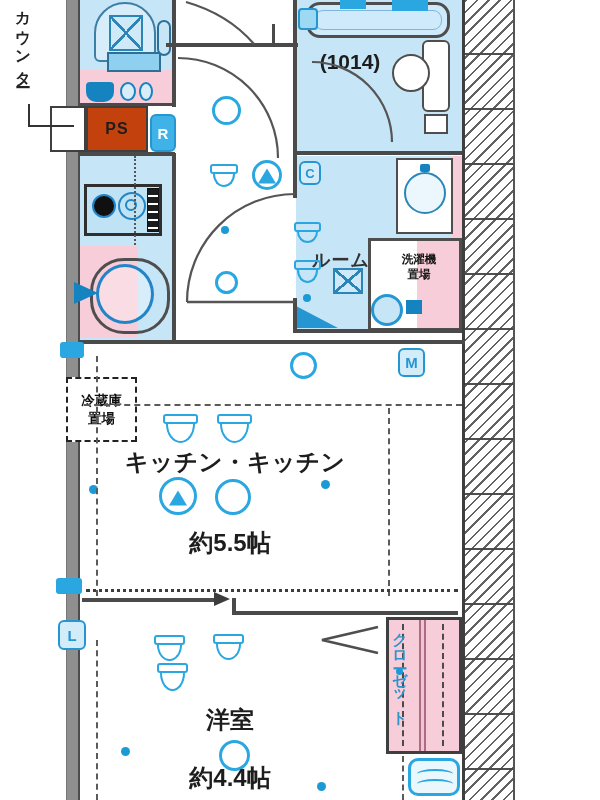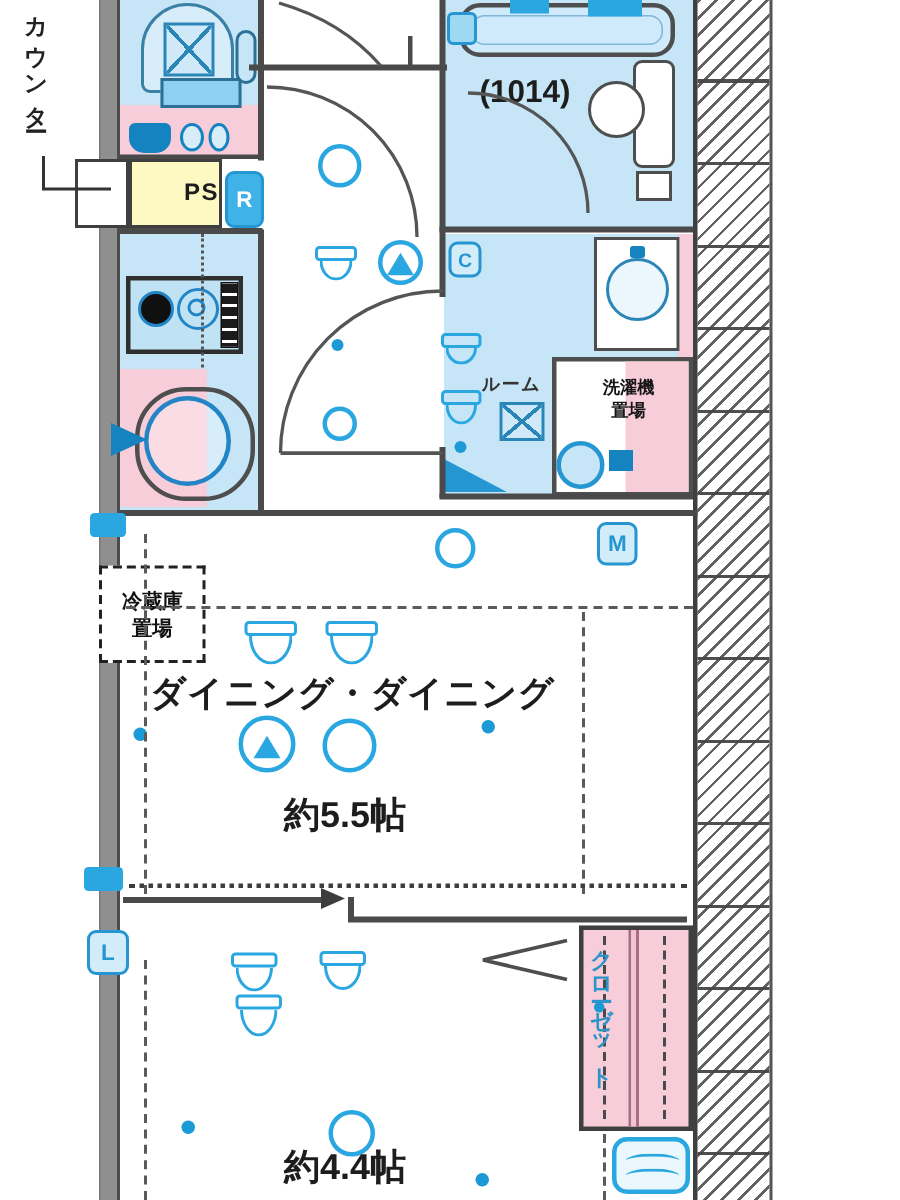--- a/index.html
+++ b/index.html
@@ -50,21 +50,21 @@
   <div class="abs pink" style="left:80px;top:70px;width:93px;height:35px;"></div>
   <div class="abs" style="left:94px;top:2px;width:62px;height:60px;border:2.5px solid #3c7fa6;border-radius:31px 31px 6px 6px;background:#d8edfa;"></div>
   <div class="abs crossbox" style="left:109px;top:15px;width:34px;height:36px;"></div>
   <div class="abs" style="left:107px;top:52px;width:54px;height:20px;background:#8fd0f0;border:2.5px solid #2d6f95;"></div>
   <div class="abs" style="left:157px;top:20px;width:14px;height:36px;background:#c6e6f7;border:2.5px solid #2d6f95;border-radius:8px;"></div>
   <div class="abs" style="left:86px;top:82px;width:28px;height:20px;background:#1583c0;border-radius:4px 4px 10px 10px;"></div>
   <div class="abs" style="left:120px;top:82px;width:16px;height:19px;border:2.5px solid #1583c0;border-radius:50%;background:#d8edfa;"></div>
   <div class="abs" style="left:139px;top:82px;width:14px;height:19px;border:2.5px solid #1583c0;border-radius:50%;background:#d8edfa;"></div>
 
   <div class="abs" style="left:50px;top:106px;width:36px;height:46px;background:#fff;border:2.5px solid #3f3f3f;"></div>
-  <div class="abs" style="left:86px;top:106px;width:62px;height:46px;background:#fef9c3;border:2.5px solid #3f3f3f;display:flex;align-items:center;justify-content:flex-end;">
+  <div class="abs" style="left:86px;top:106px;width:62px;height:46px;background:#c2410c;border:2.5px solid #3f3f3f;display:flex;align-items:center;justify-content:center;">
     <span class="txt" style="font-size:16px;letter-spacing:1px;font-weight:600;">PS</span>
   </div>
   <div class="abs licon dark" style="left:150px;top:114px;width:26px;height:38px;">R</div>
 
   <div class="abs blue" style="left:296px;top:0;width:166px;height:153px;"></div>
   <div class="abs" style="left:306px;top:2px;width:144px;height:36px;border:3px solid #4e4e4e;border-radius:14px;background:#cfeafa;">
     <div class="abs" style="left:5px;top:5px;right:5px;bottom:5px;border:1.5px solid #7fb6d9;border-radius:9px;"></div>
   </div>
   <div class="abs" style="left:340px;top:0;width:26px;height:9px;background:var(--ab);"></div>
   <div class="abs" style="left:392px;top:0;width:36px;height:11px;background:var(--ab);"></div>
@@ -72,21 +72,21 @@
   <div class="abs" style="left:300px;top:50px;width:100px;text-align:center;">
     <div class="txt" style="font-size:21px;font-weight:600;">(1014)</div>
   </div>
   <div class="abs" style="left:422px;top:40px;width:28px;height:72px;background:#fff;border:2.5px solid #4e4e4e;border-radius:6px;"></div>
   <div class="abs" style="left:392px;top:54px;width:38px;height:38px;background:#fff;border:2.5px solid #4e4e4e;border-radius:50%;"></div>
   <div class="abs" style="left:424px;top:114px;width:24px;height:20px;background:#fff;border:2.5px solid #4e4e4e;"></div>
 
   <div class="abs blue" style="left:296px;top:156px;width:166px;height:176px;"></div>
   <div class="abs pink" style="left:452px;top:156px;width:10px;height:174px;"></div>
   <div class="abs licon" style="left:299px;top:161px;width:22px;height:24px;font-size:13px;">C</div>
-  <div class="abs txt" style="left:310px;top:248px;width:62px;font-size:12px;color:#333;letter-spacing:1px;">ルーム</div>
+  <div class="abs txt" style="left:310px;top:248px;width:62px;font-size:18px;color:#333;letter-spacing:1px;">ルーム</div>
   <div class="abs downlight" style="left:294px;top:222px;width:27px;height:22px;"></div>
   <div class="abs downlight" style="left:294px;top:260px;width:27px;height:24px;"></div>
   <div class="abs crossbox" style="left:333px;top:268px;width:30px;height:26px;"></div>
   <div class="abs dot" style="left:303px;top:294px;width:8px;height:8px;"></div>
   <div class="abs" style="left:296px;top:306px;width:0;height:0;border-bottom:22px solid #2596d1;border-right:42px solid transparent;"></div>
   <div class="abs" style="left:396px;top:158px;width:57px;height:76px;background:#fff;border:2.5px solid #4e4e4e;"></div>
   <div class="abs" style="left:404px;top:172px;width:42px;height:42px;border:2.5px solid var(--db);border-radius:50%;background:#ecf7fd;"></div>
   <div class="abs" style="left:420px;top:164px;width:10px;height:8px;background:#1583c0;border-radius:2px;"></div>
 
   <div class="abs" style="left:368px;top:238px;width:94px;height:93px;background:#fff;border:3px solid #4e4e4e;">
@@ -120,38 +120,39 @@
        display:flex;flex-direction:column;align-items:center;justify-content:center;color:#111;font-weight:700;font-size:13.5px;line-height:1.3;">
     <div>冷蔵庫</div>
     <div>置場</div>
   </div>
   <div class="abs downlight" style="left:163px;top:414px;width:35px;height:30px;"></div>
   <div class="abs downlight" style="left:217px;top:414px;width:35px;height:30px;"></div>
   <div class="abs tric" style="left:159px;top:477px;width:38px;height:38px;"></div>
   <div class="abs ocircle" style="left:215px;top:479px;width:36px;height:36px;"></div>
   <div class="abs dot" style="left:89px;top:485px;width:9px;height:9px;"></div>
   <div class="abs dot" style="left:321px;top:480px;width:9px;height:9px;"></div>
-  <div class="abs txt" style="left:80px;top:446px;width:310px;font-size:23.5px;letter-spacing:.5px;">ダイニング・ダイニング</div>
+  <div class="abs txt" style="left:80px;top:446px;width:310px;font-size:23.5px;letter-spacing:.5px;">キッチン・キッチン</div>
   <div class="abs txt" style="left:150px;top:527px;width:160px;font-size:24px;">約5.5帖</div>
   <div class="abs dashv" style="left:96px;top:356px;height:240px;"></div>
   <div class="abs dashh" style="left:84px;top:404px;width:378px;"></div>
   <div class="abs dashv" style="left:388px;top:408px;height:188px;"></div>
   <div class="abs" style="left:60px;top:342px;width:24px;height:16px;background:var(--ab);border-radius:3px;"></div>
   <div class="abs" style="left:56px;top:578px;width:26px;height:16px;background:var(--ab);border-radius:3px;"></div>
   <div class="abs licon" style="left:58px;top:620px;width:28px;height:30px;">L</div>
 
   <div class="abs" style="left:86px;top:589px;width:372px;border-top:3.5px dotted #3d3d3d;"></div>
   <div class="abs wall" style="left:82px;top:598px;width:132px;height:4px;"></div>
   <div class="abs" style="left:214px;top:592px;width:0;height:0;border-top:7px solid transparent;border-bottom:7px solid transparent;border-left:16px solid #3d3d3d;"></div>
   <div class="abs wall" style="left:232px;top:611px;width:226px;height:4px;"></div>
   <div class="abs wall" style="left:232px;top:598px;width:3.5px;height:16px;"></div>
 
   <div class="abs downlight" style="left:154px;top:635px;width:31px;height:27px;"></div>
   <div class="abs downlight" style="left:213px;top:634px;width:31px;height:27px;"></div>
   <div class="abs downlight" style="left:157px;top:663px;width:31px;height:29px;"></div>
+  <div class="abs txt" style="left:170px;top:704px;width:120px;font-size:24px;">洋室</div>
   <div class="abs ocircle" style="left:219px;top:740px;width:31px;height:31px;"></div>
   <div class="abs txt" style="left:155px;top:762px;width:150px;font-size:24px;text-align:center;">約4.4帖</div>
   <div class="abs dot" style="left:121px;top:747px;width:9px;height:9px;"></div>
   <div class="abs dot" style="left:317px;top:782px;width:9px;height:9px;"></div>
   <div class="abs dashv" style="left:96px;top:640px;height:160px;"></div>
 
   <div class="abs pink" style="left:386px;top:617px;width:76px;height:137px;border:3px solid #3f3f3f;">
     <div class="abs" style="left:13px;top:4px;height:122px;border-left:2px dashed #4a4a4a;"></div>
     <div class="abs" style="left:53px;top:4px;height:122px;border-left:2px dashed #4a4a4a;"></div>
     <div class="abs" style="left:30px;top:0;width:7px;height:131px;background:linear-gradient(90deg,#a96e83 0 2px,#f2c4d3 2px 5px,#a96e83 5px 7px);"></div>

